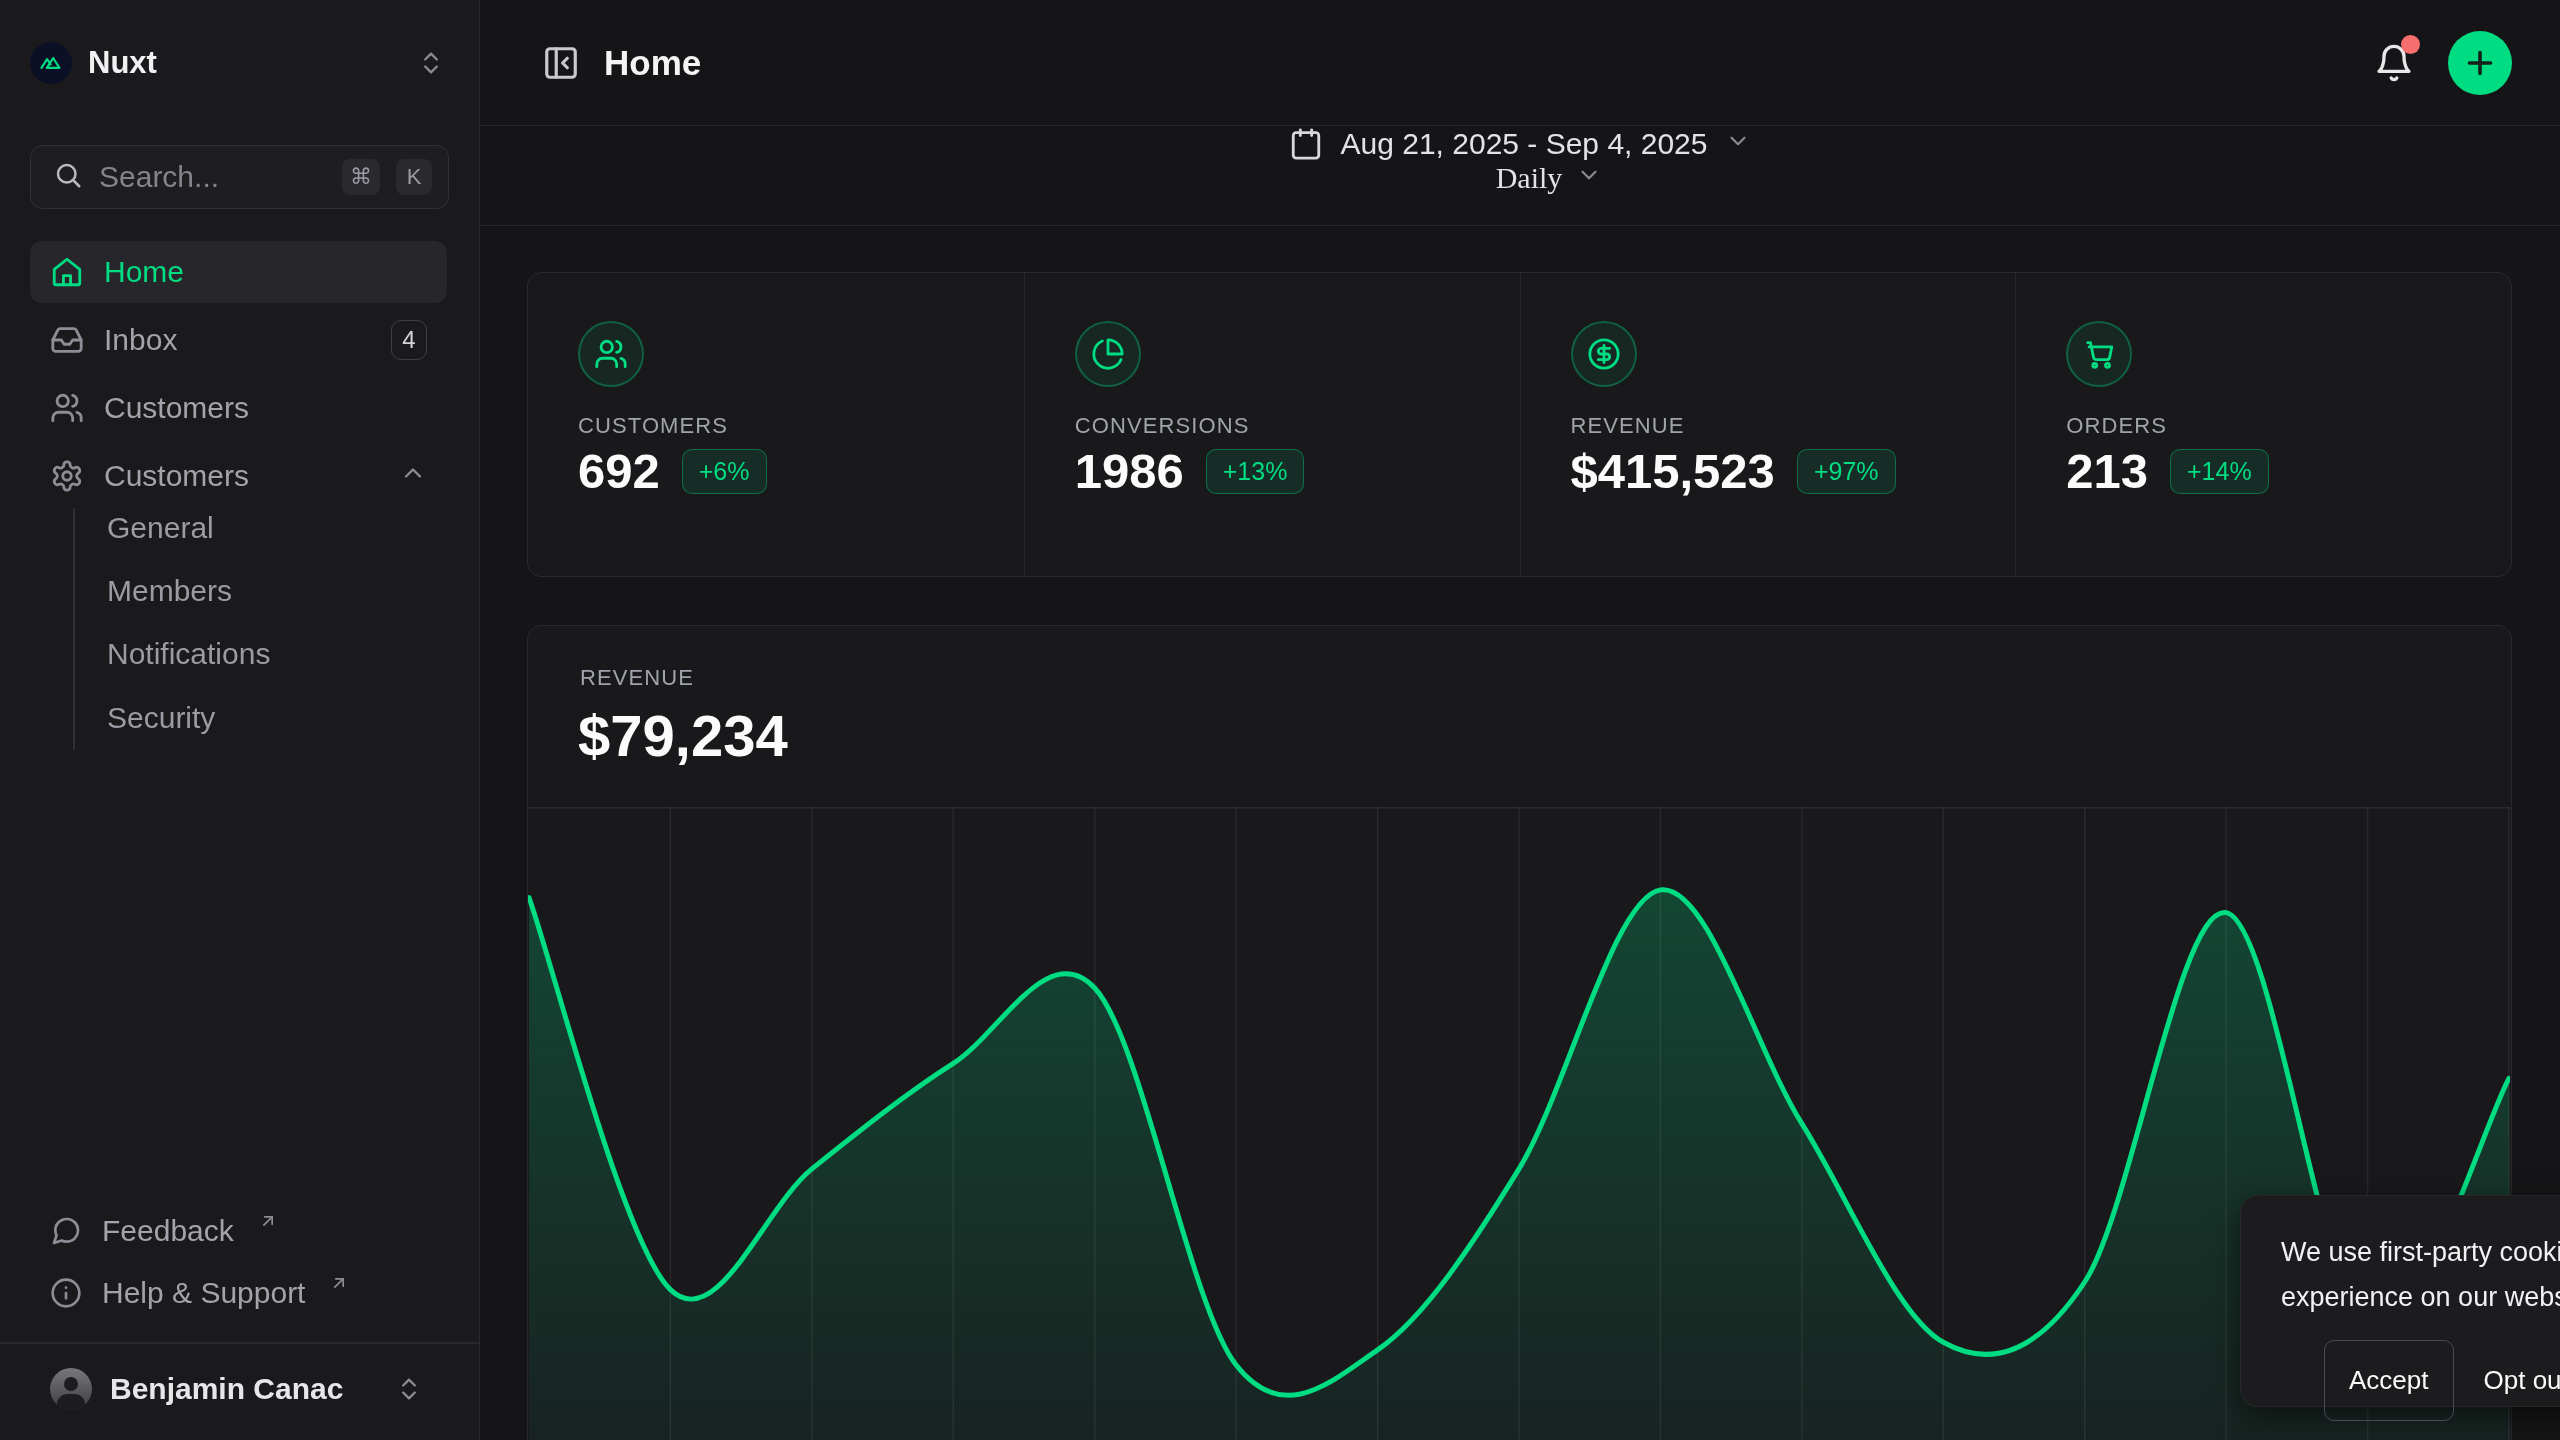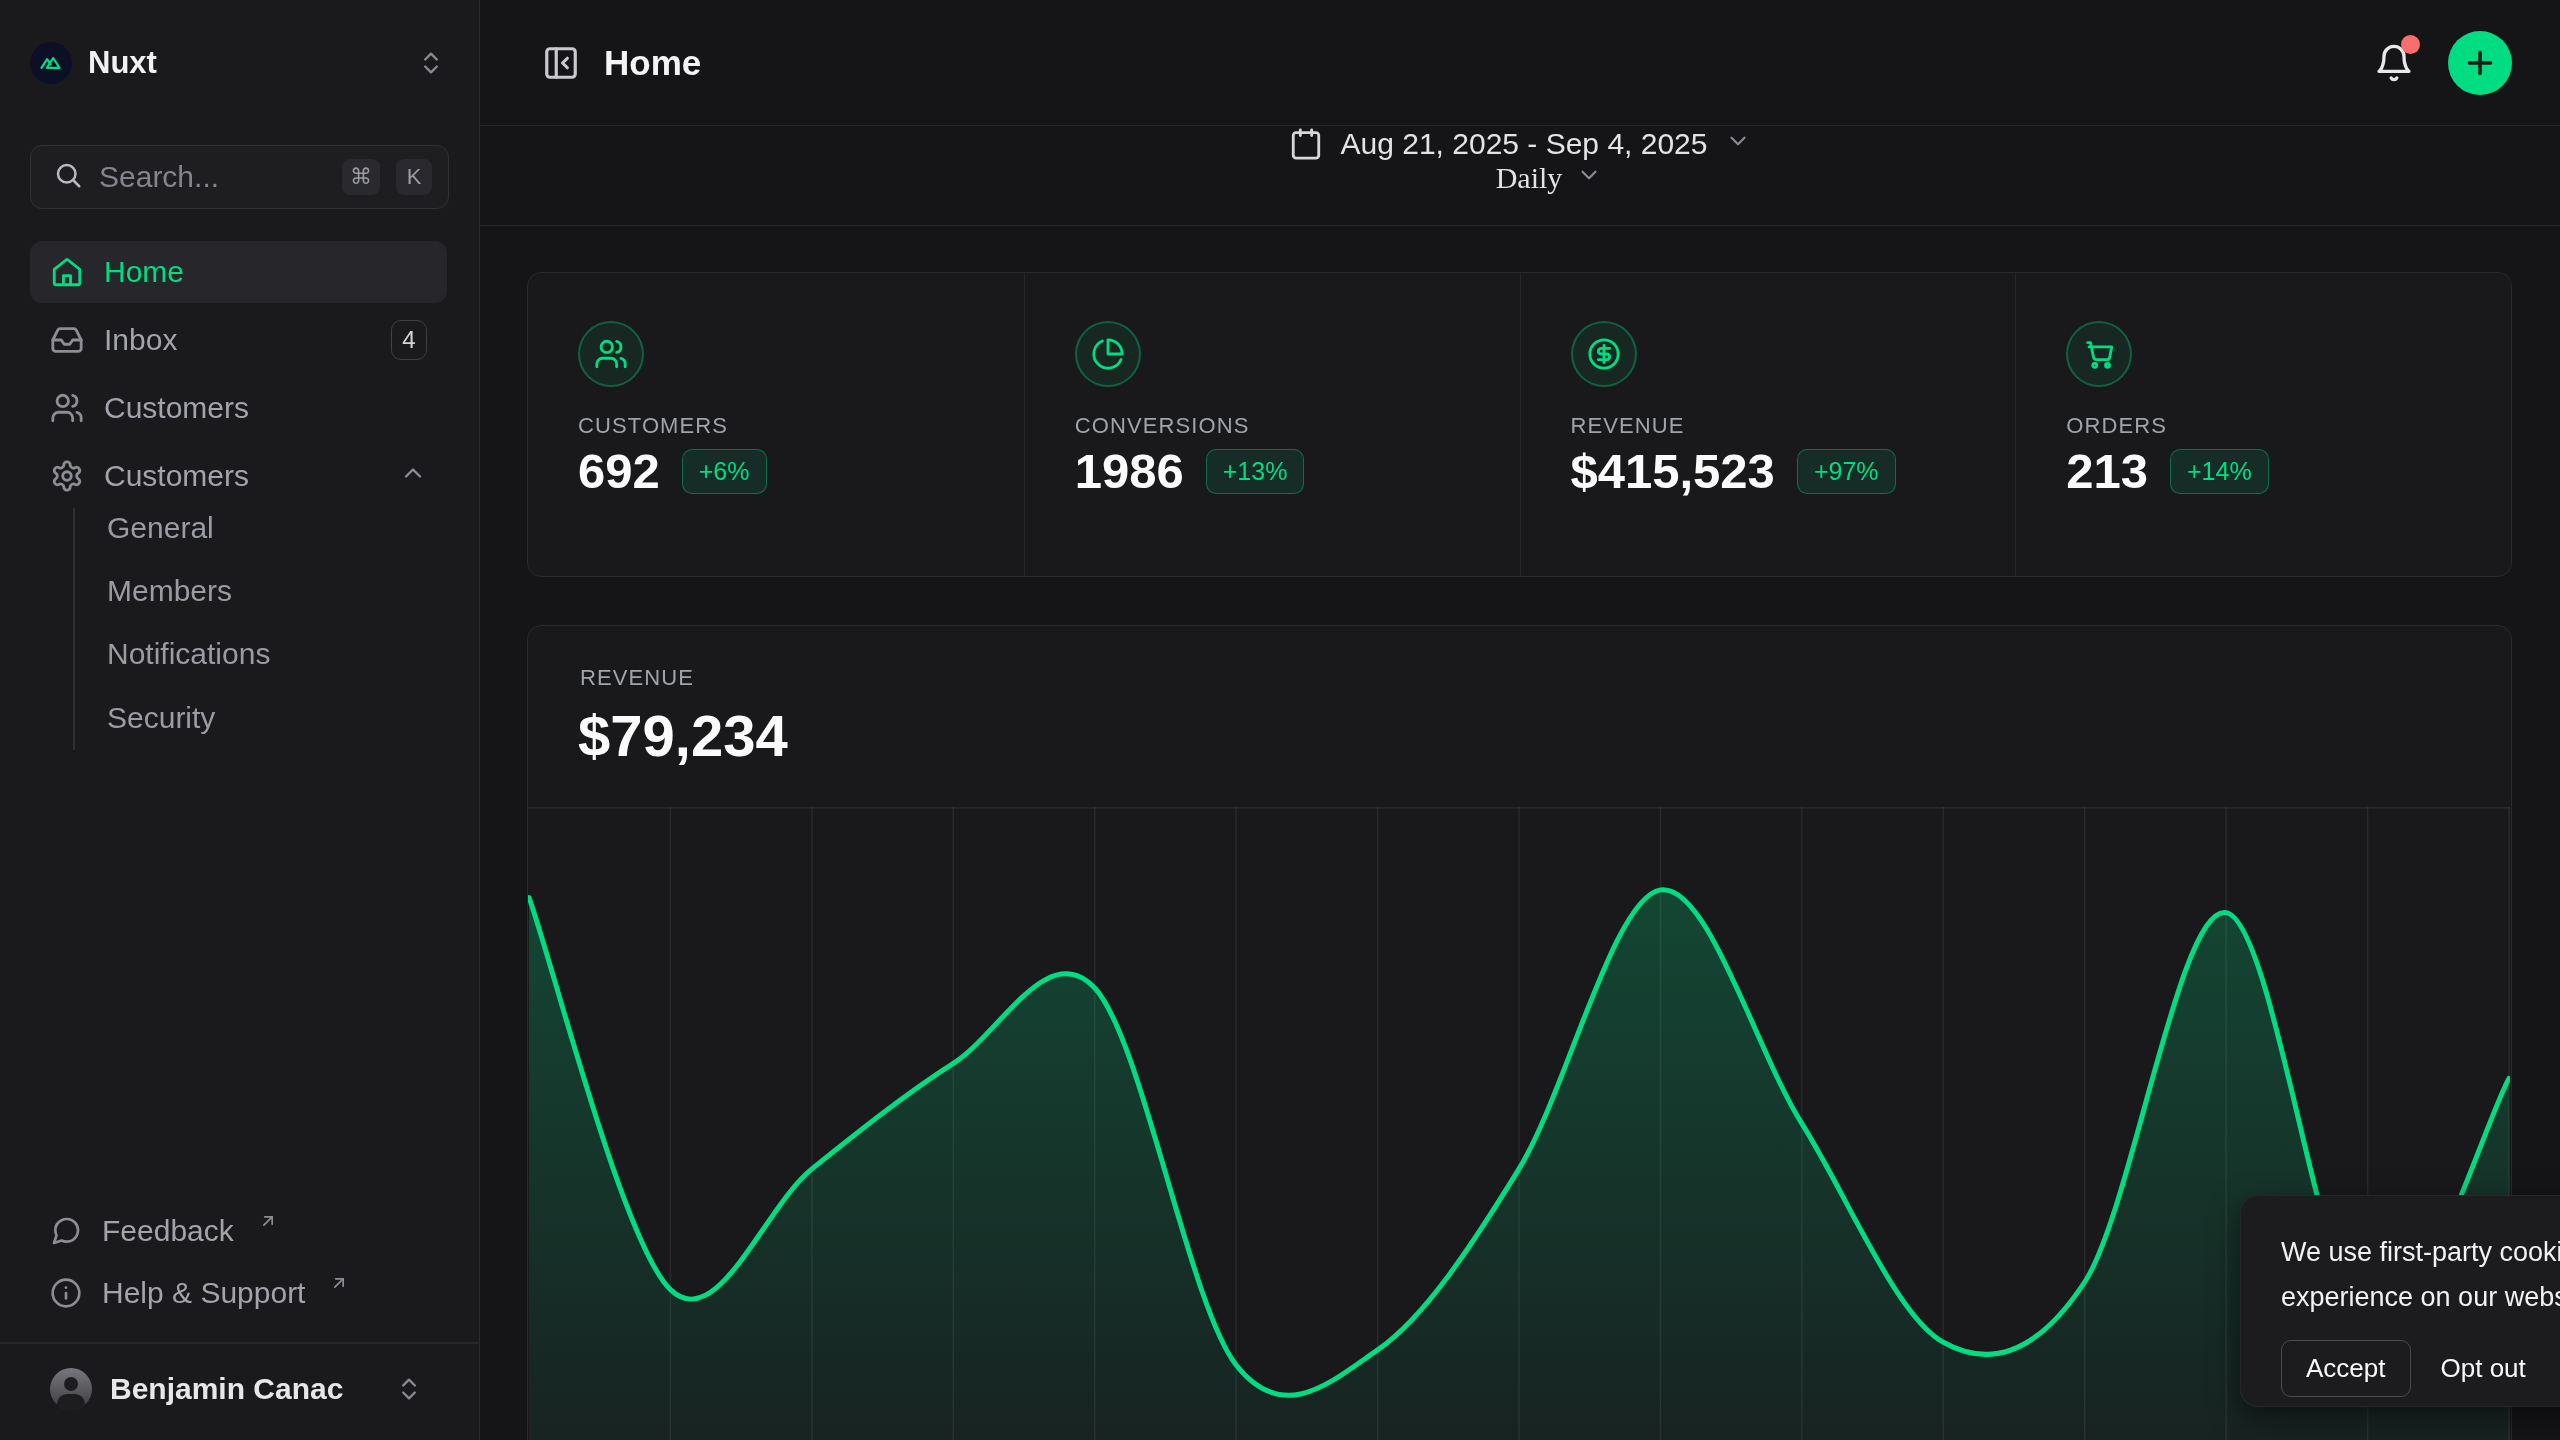--- a/index.html
+++ b/index.html
@@ -98,21 +98,21 @@
   .rev-value { position:absolute; left:50px; top:76px; font-size:58px; font-weight:700; color:#fbfbfc; }
   .rev-chart { position:absolute; left:0; top:181px; width:1982px; height:634px; }
 
   
   .cookie { position:absolute; left:1760px; top:1195px; width:683px; height:212px;
     background:#1c1c1f; border:1px solid rgba(255,255,255,.05); border-radius:18px;
     box-shadow:0 10px 30px rgba(0,0,0,.5); padding:34px 40px; z-index:5; }
   .cookie-msg { font-size:27px; line-height:45px; color:#f2f2f4; }
   .cookie-actions { margin-top:20px; display:flex; align-items:center; gap:30px; }
   .btn-accept { font-size:26px; color:#fafafa; background:transparent; border:1.5px solid #4a4a50;
-    border-radius:10px; padding:12px 24px; cursor:pointer; font-family:inherit; font-weight:500; }
+    border-radius:10px; padding:24px 24px; cursor:pointer; font-family:inherit; font-weight:500;margin-left:43px; }
   .btn-optout { font-size:26px; color:#fafafa; background:none; border:none; cursor:pointer;
     font-family:inherit; font-weight:500; }
 </style>
 </head>
 <body>
 
 <div class="app">
 
   <aside class="sidebar">
 

